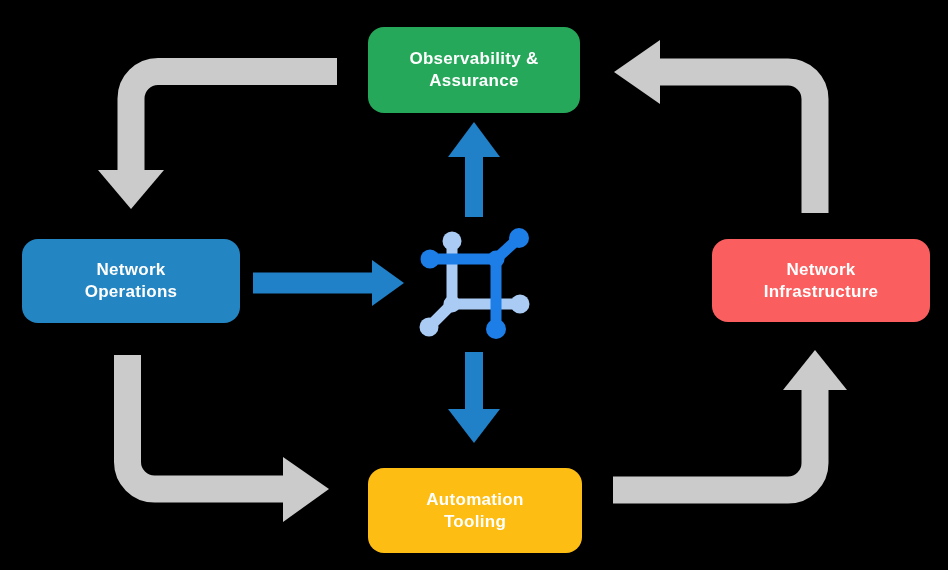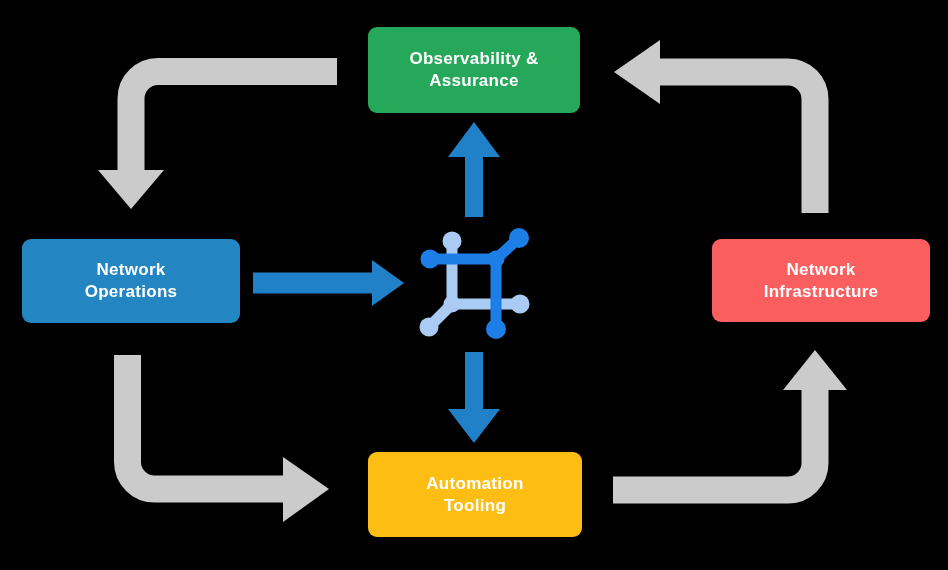--- a/index.html
+++ b/index.html
@@ -10,38 +10,38 @@
   .canvas {
     position: relative;
     width: 948px;
     height: 570px;
     background: #000;
     overflow: hidden;
     font-family: "Liberation Sans", "DejaVu Sans", sans-serif;
   }
   .node {
     position: absolute;
-    border-radius: 9px;
+    border-radius: 16px;
     display: flex;
     align-items: center;
     justify-content: center;
     text-align: center;
     color: #fff;
     font-size: 17px;
     font-weight: 700;
     line-height: 22px;
     letter-spacing: 0.3px;
   }
   .node .label {
     white-space: pre-line;
   }
   .node-observability { left: 368px; top: 27px;  width: 212px; height: 86px; background: #26A85B; }
   .node-operations    { left: 22px;  top: 239px; width: 218px; height: 84px; background: #2385C2; }
   .node-infrastructure{ left: 712px; top: 239px; width: 218px; height: 83px; background: #FB5E5E; }
-  .node-automation    { left: 368px; top: 452px; width: 214px; height: 85px; background: #FEBD12; }
+  .node-automation    { left: 368px; top: 468px; width: 214px; height: 85px; background: #FEBD12; }
   .arrow-layer {
     position: absolute;
     left: 0; top: 0;
     width: 948px; height: 570px;
   }
   .center-icon {
     position: absolute;
     left: 414px; top: 225px;
     width: 120px; height: 120px;
   }

